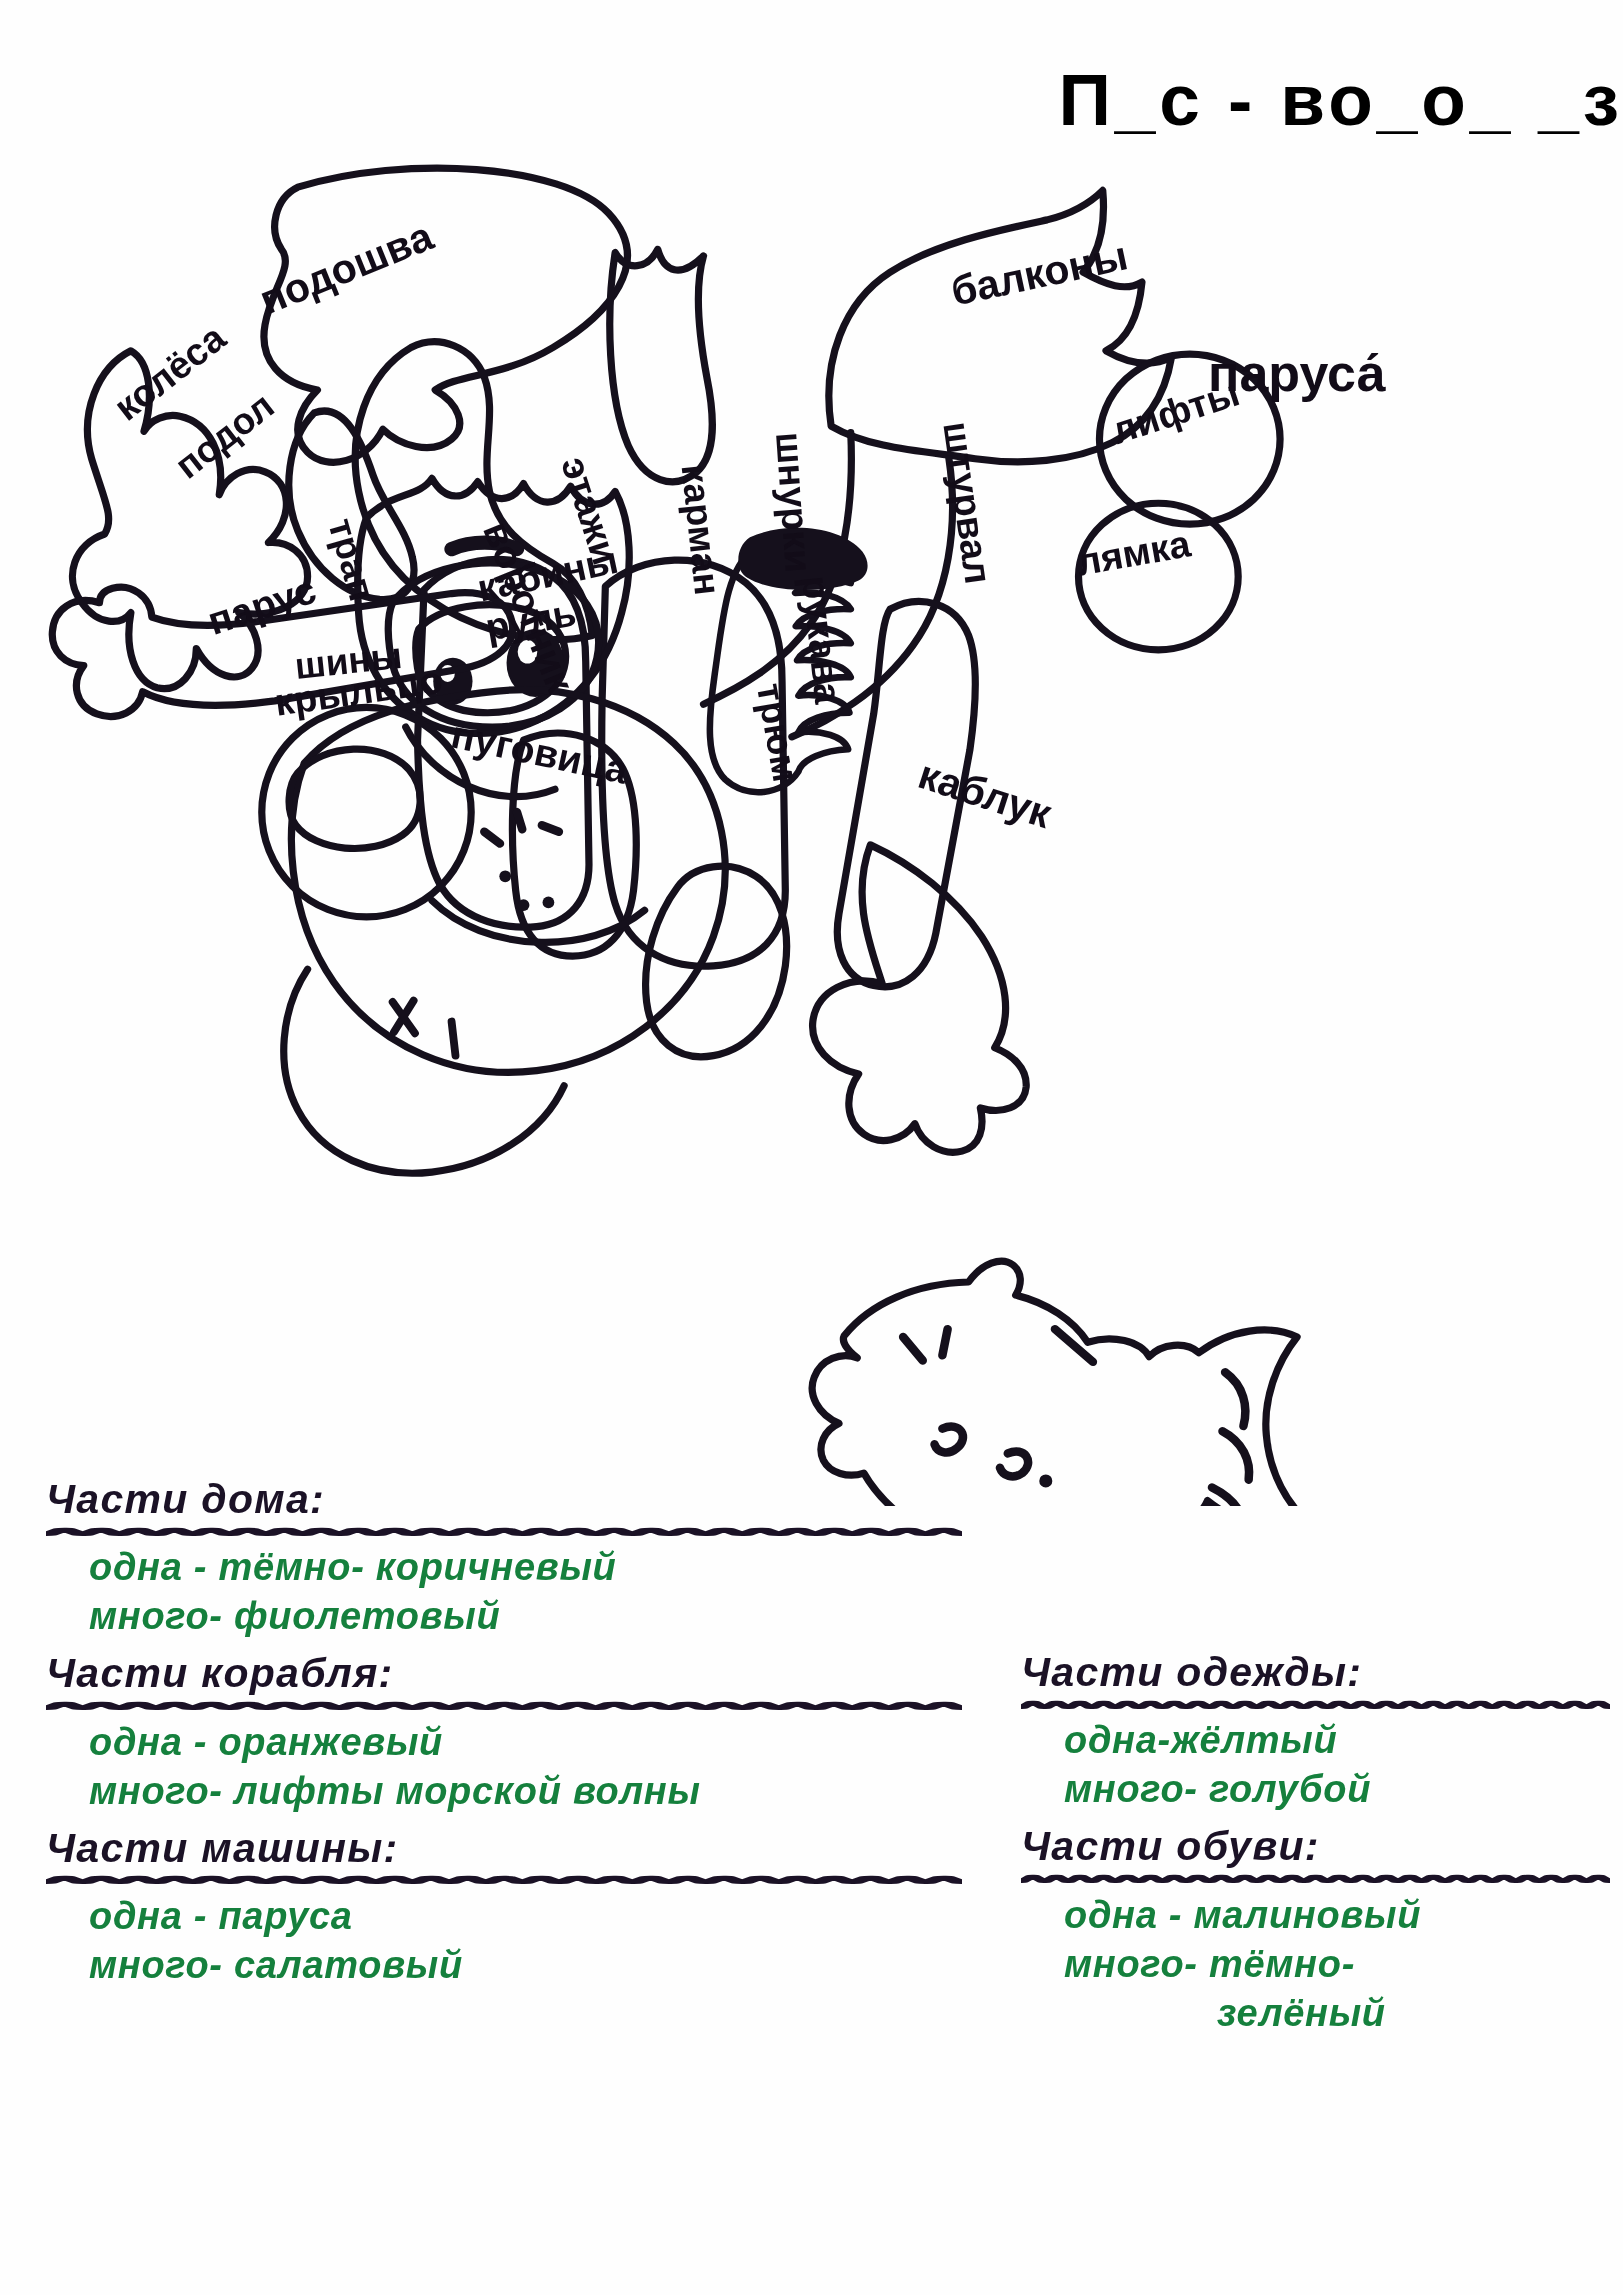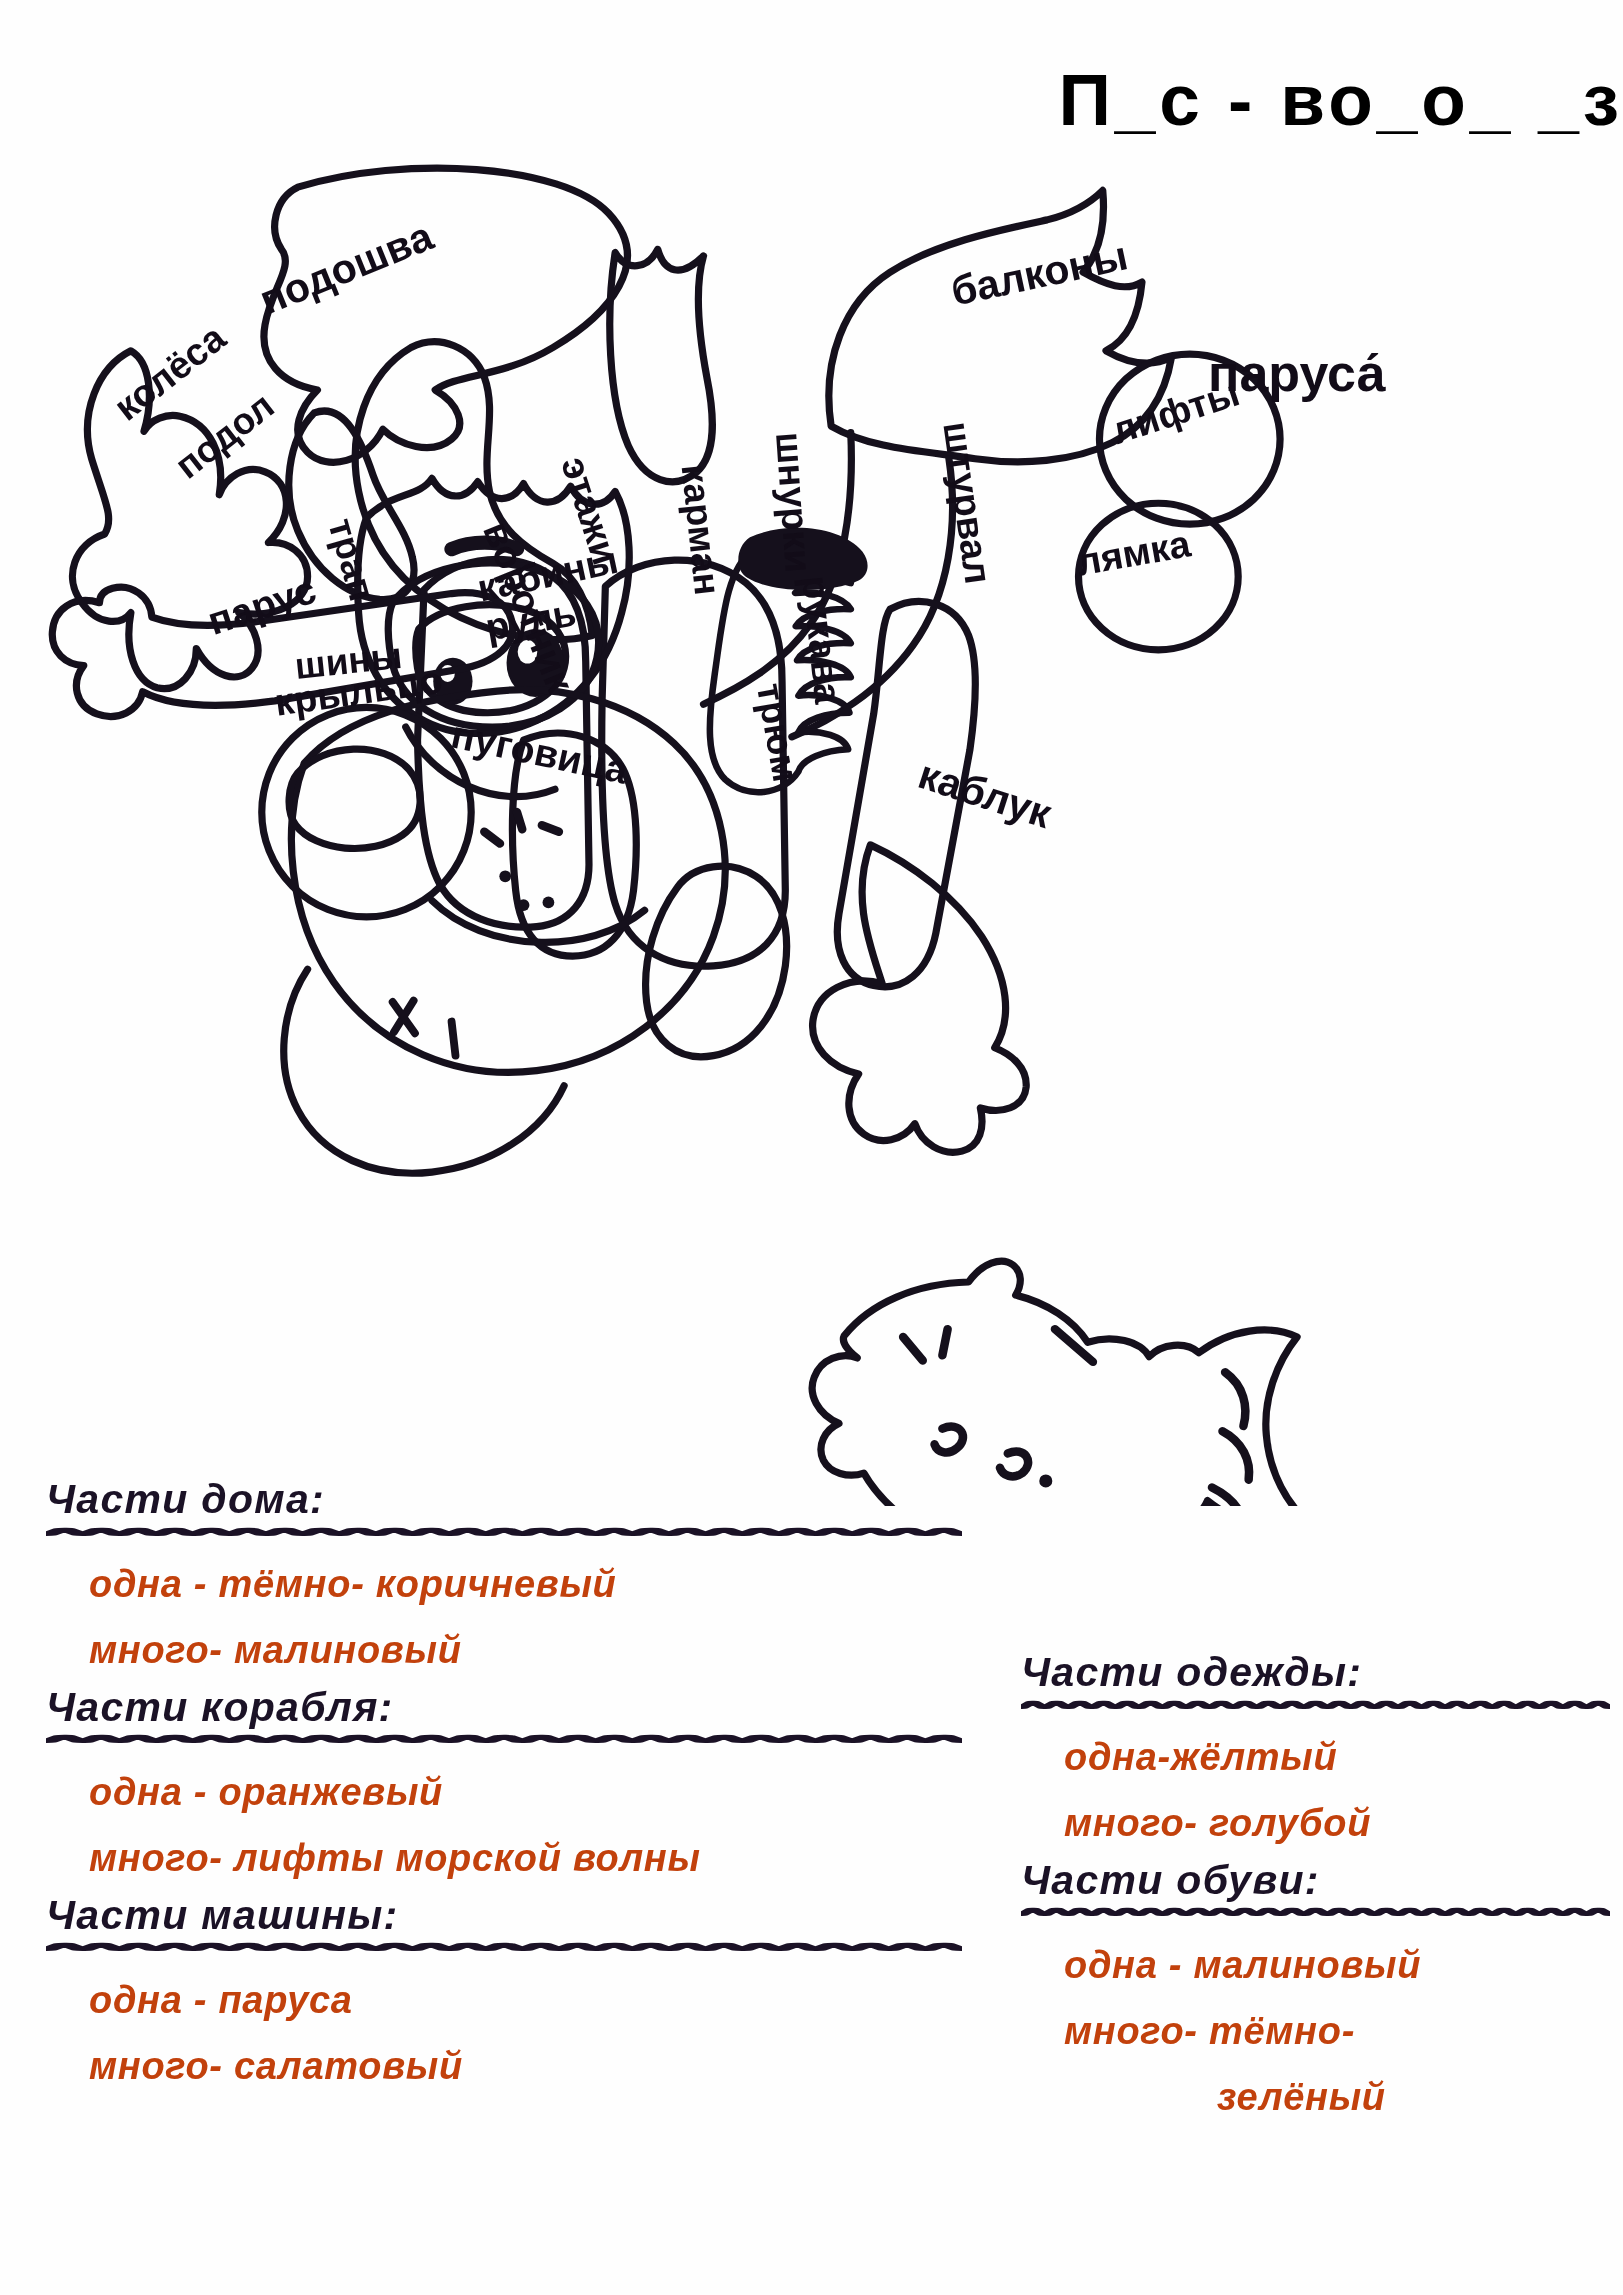--- a/index.html
+++ b/index.html
@@ -59,23 +59,23 @@
     display:block;height:14.4px;width:100%;
     margin-top:-1.3px;margin-bottom:6.5px;
     color:#1b1226;
   }
   .squig svg{display:block;height:14.4px;width:100%;}
   .row{
     font-family:"Liberation Sans", sans-serif;
     font-weight:700;
     font-size:38px;
     letter-spacing:0.7px;
-    color:#c2410c;
+    color:#15803d;
     margin-left:43px;
-    margin-top:23px;
+    margin-top:6px;
     white-space:nowrap;
   }
   .row.indent2{margin-left:196px;}
 </style>
 </head>
 <body>
 
 <div class="sheet">
 
   <div class="title">П_с - во_о_ _з</div>
@@ -279,21 +279,21 @@
         <div class="lbl" style="left: 920px; top: 602px; font-size: 41px; transform: rotate(18deg);">каблук</div>
       </div>
   </div>
 
   <div class="legend">
     <div class="col colL" id="legend-left">
         <div class="grp"><div class="grp-head">Части дома:</div><span class="squig">
             <svg viewBox="0 0 100 22" preserveAspectRatio="none">
               <path d="M0 14 L2 4 L4 14 L6 4 L8 14 L10 4 L12 14 L14 4 L16 14 L18 4 L20 14 L22 4 L24 14 L26 4 L28 14 L30 4 L32 14 L34 4 L36 14 L38 4 L40 14 L42 4 L44 14 L46 4 L48 14 L50 4 L52 14 L54 4 L56 14 L58 4 L60 14 L62 4 L64 14 L66 4 L68 14 L70 4 L72 14 L74 4 L76 14 L78 4 L80 14 L82 4 L84 14 L86 4 L88 14 L90 4 L92 14 L94 4 L96 14 L98 4 L100 14" fill="none" stroke="currentColor" stroke-width="2.4" stroke-linecap="round" stroke-linejoin="round"></path>
             </svg>
-          </span><div class="row">одна - тёмно- коричневый</div><div class="row">много- малиновый</div></div>
+          </span><div class="row">одна - тёмно- коричневый</div><div class="row">много- фиолетовый</div></div>
         <div class="grp"><div class="grp-head">Части корабля:</div><span class="squig">
             <svg viewBox="0 0 100 22" preserveAspectRatio="none">
               <path d="M0 14 L2 4 L4 14 L6 4 L8 14 L10 4 L12 14 L14 4 L16 14 L18 4 L20 14 L22 4 L24 14 L26 4 L28 14 L30 4 L32 14 L34 4 L36 14 L38 4 L40 14 L42 4 L44 14 L46 4 L48 14 L50 4 L52 14 L54 4 L56 14 L58 4 L60 14 L62 4 L64 14 L66 4 L68 14 L70 4 L72 14 L74 4 L76 14 L78 4 L80 14 L82 4 L84 14 L86 4 L88 14 L90 4 L92 14 L94 4 L96 14 L98 4 L100 14" fill="none" stroke="currentColor" stroke-width="2.4" stroke-linecap="round" stroke-linejoin="round"></path>
             </svg>
           </span><div class="row">одна -  оранжевый</div><div class="row">много- лифты морской волны</div></div>
         <div class="grp"><div class="grp-head">Части машины:</div><span class="squig">
             <svg viewBox="0 0 100 22" preserveAspectRatio="none">
               <path d="M0 14 L2 4 L4 14 L6 4 L8 14 L10 4 L12 14 L14 4 L16 14 L18 4 L20 14 L22 4 L24 14 L26 4 L28 14 L30 4 L32 14 L34 4 L36 14 L38 4 L40 14 L42 4 L44 14 L46 4 L48 14 L50 4 L52 14 L54 4 L56 14 L58 4 L60 14 L62 4 L64 14 L66 4 L68 14 L70 4 L72 14 L74 4 L76 14 L78 4 L80 14 L82 4 L84 14 L86 4 L88 14 L90 4 L92 14 L94 4 L96 14 L98 4 L100 14" fill="none" stroke="currentColor" stroke-width="2.4" stroke-linecap="round" stroke-linejoin="round"></path>
             </svg>
           </span><div class="row">одна - паруса</div><div class="row">много- салатовый</div></div>

